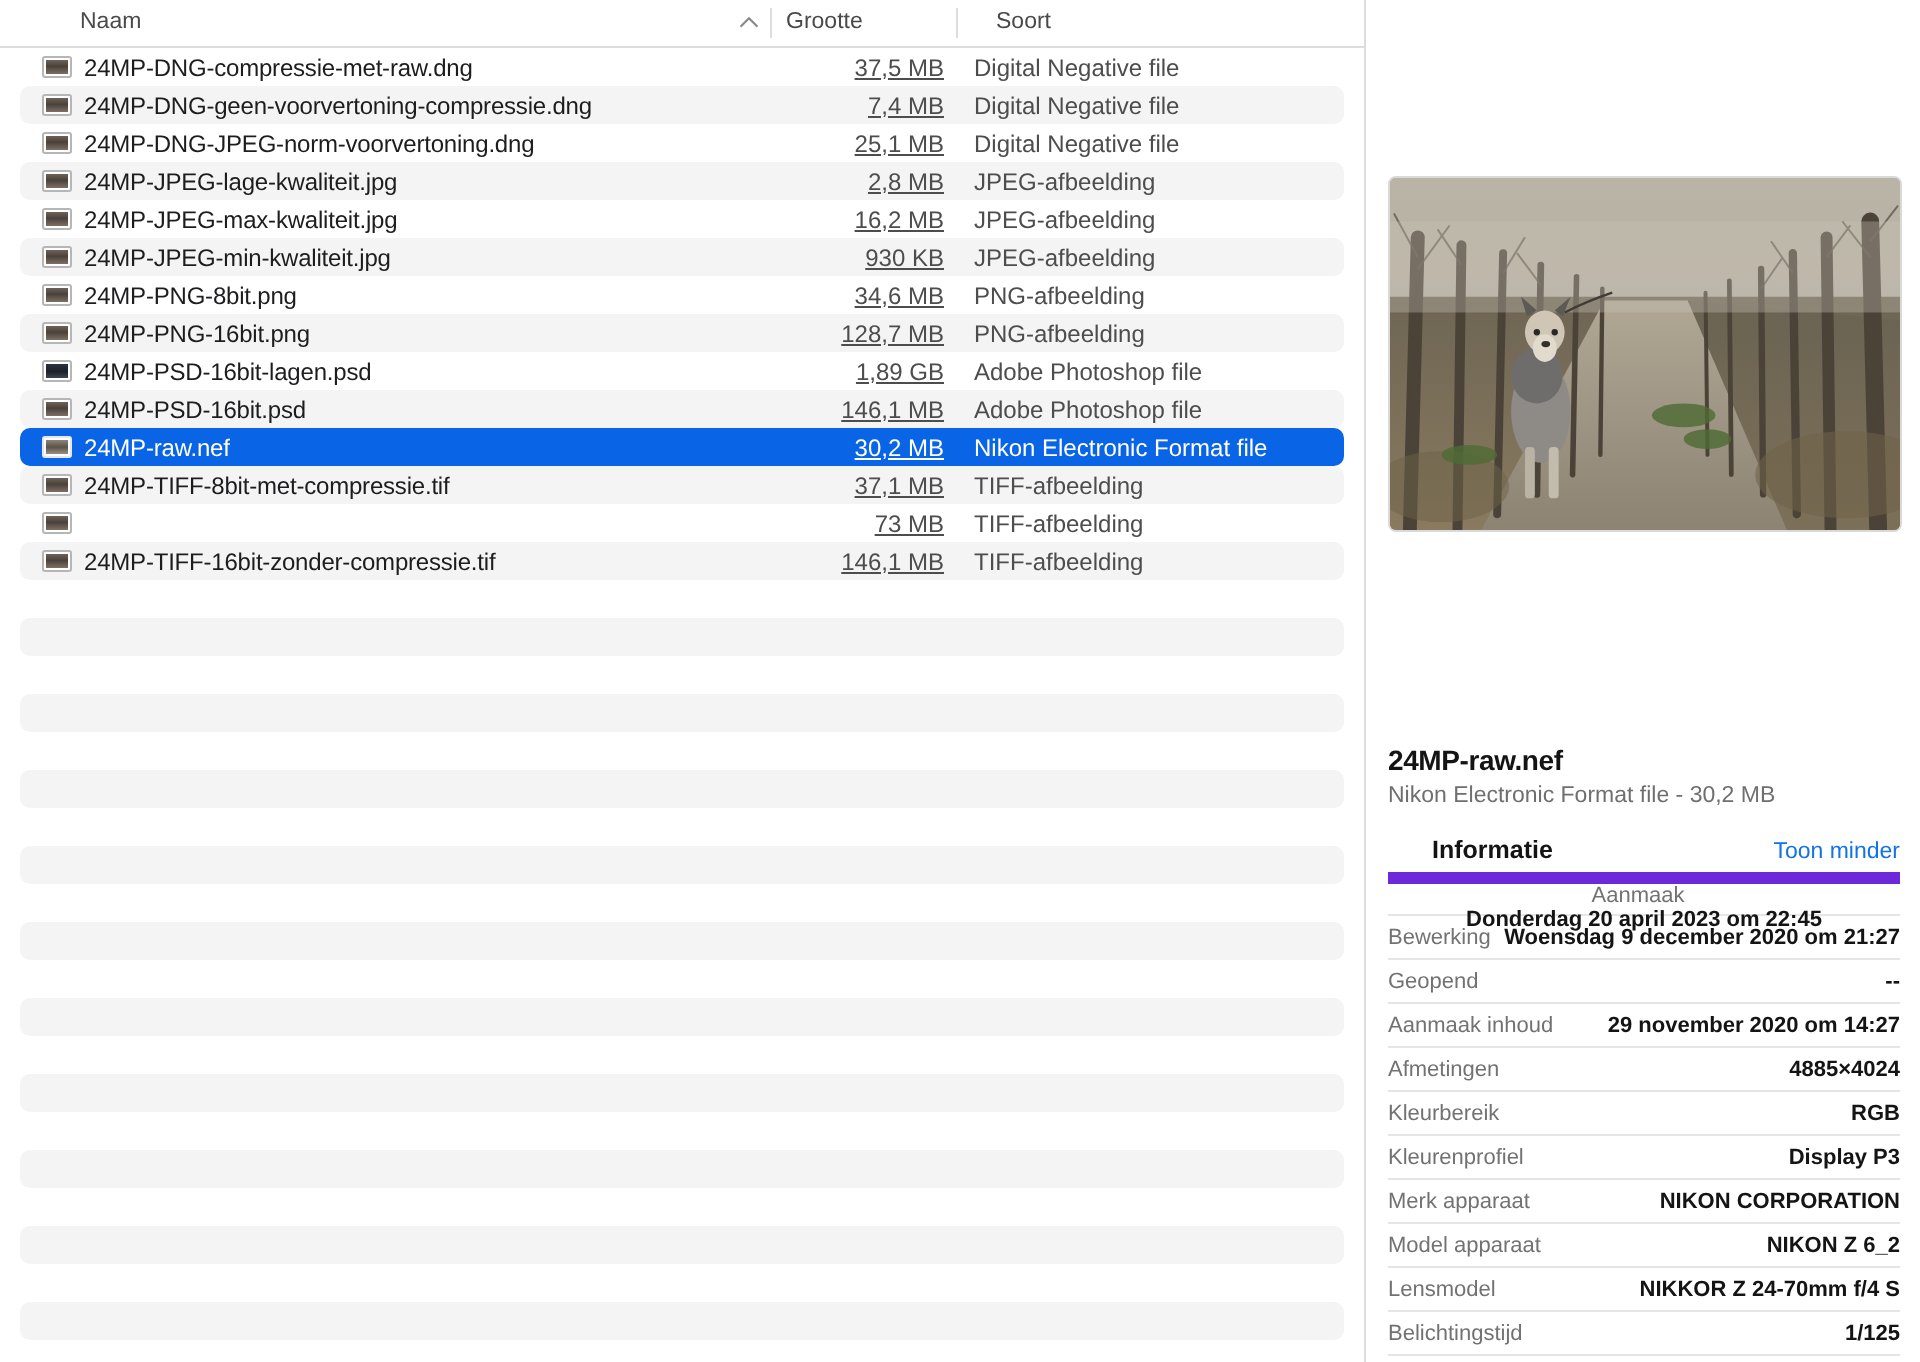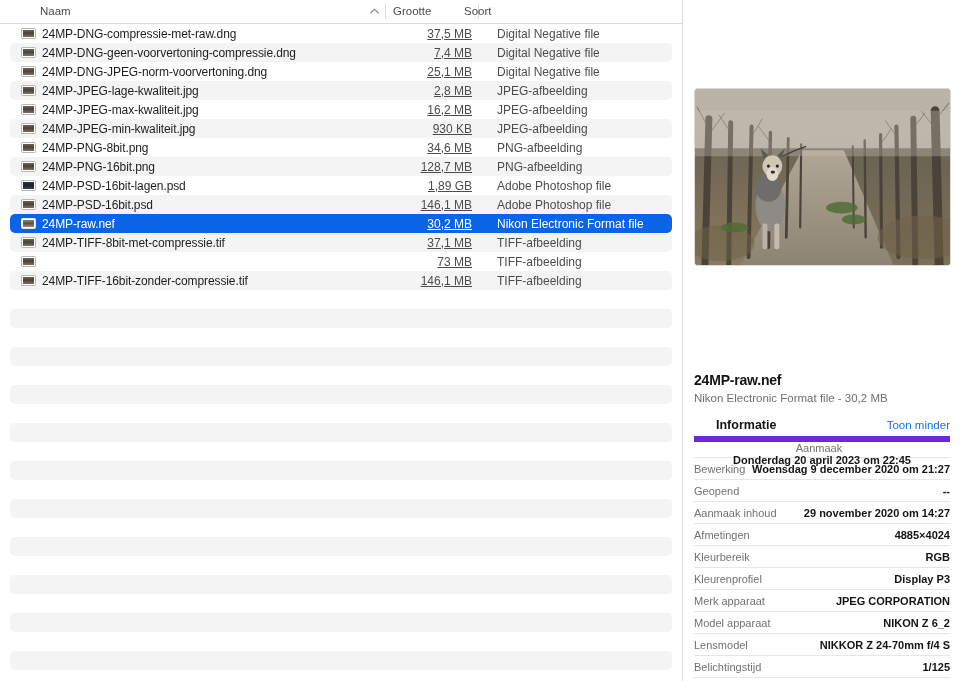--- a/index.html
+++ b/index.html
@@ -39,21 +39,21 @@
     position: absolute;
     top: 0;
     height: 23px;
     line-height: 23px;
     font-size: 11.5px;
     color: #4a4a4a;
     white-space: nowrap;
   }
   .col-head.name { left: 40px; }
   .col-head.size { left: 393px; }
-  .col-head.kind { left: 464px; }
+  .col-head.kind { left: 498px; }
   .col-divider {
     position: absolute;
     top: 4px;
     width: 1px;
     height: 15px;
     background: #dcdcdc;
   }
   .col-divider.d1 { left: 385px; }
   .col-divider.d2 { left: 478px; }
   #sort-arrow {
@@ -99,21 +99,21 @@
     left: 300px;
     width: 162px;
     text-align: right;
     font-size: 12px;
     color: #4d4d4d;
     white-space: nowrap;
     text-decoration: underline;
   }
   .row .fkind {
     position: absolute;
-    left: 487px;
+    left: 477px;
     font-size: 12px;
     color: #4d4d4d;
     white-space: nowrap;
   }
   .row.selected .fname,
   .row.selected .fsize,
   .row.selected .fkind { color: #ffffff; }
 
   
   .ficon {
@@ -511,21 +511,21 @@
         <div class="meta-row">
           <span class="meta-key">Kleurbereik</span>
           <span class="meta-val">RGB</span>
         </div>
         <div class="meta-row">
           <span class="meta-key">Kleurenprofiel</span>
           <span class="meta-val">Display P3</span>
         </div>
         <div class="meta-row">
           <span class="meta-key">Merk apparaat</span>
-          <span class="meta-val">JPEG CORPORATION</span>
+          <span class="meta-val">NIKON CORPORATION</span>
         </div>
         <div class="meta-row">
           <span class="meta-key">Model apparaat</span>
           <span class="meta-val">NIKON Z 6_2</span>
         </div>
         <div class="meta-row">
           <span class="meta-key">Lensmodel</span>
           <span class="meta-val">NIKKOR Z 24-70mm f/4 S</span>
         </div>
         <div class="meta-row">

